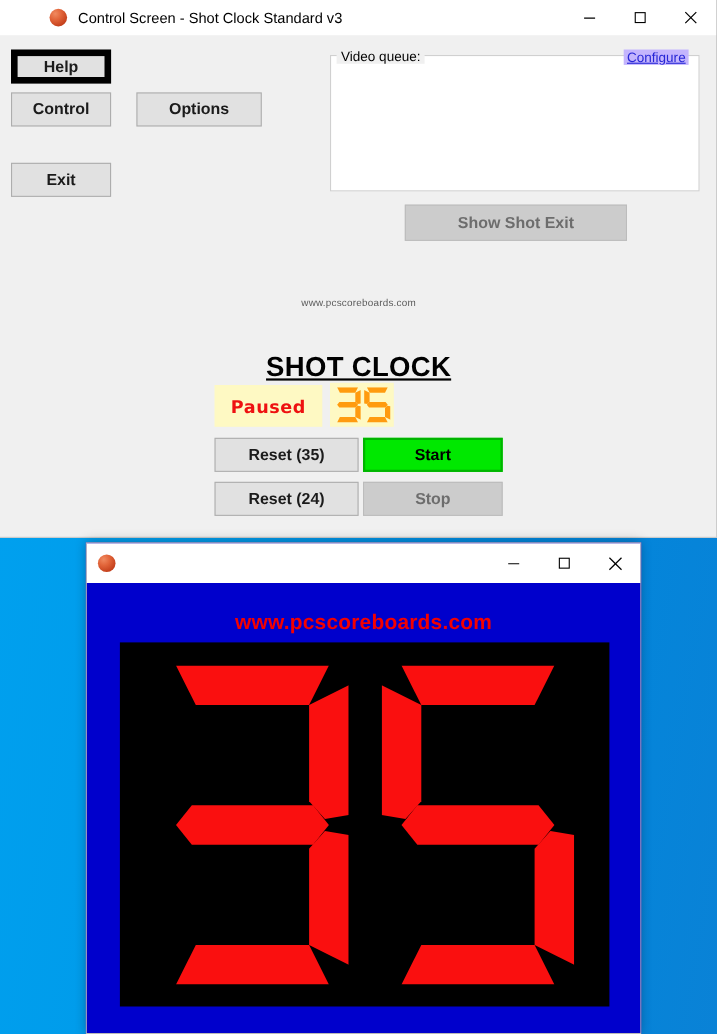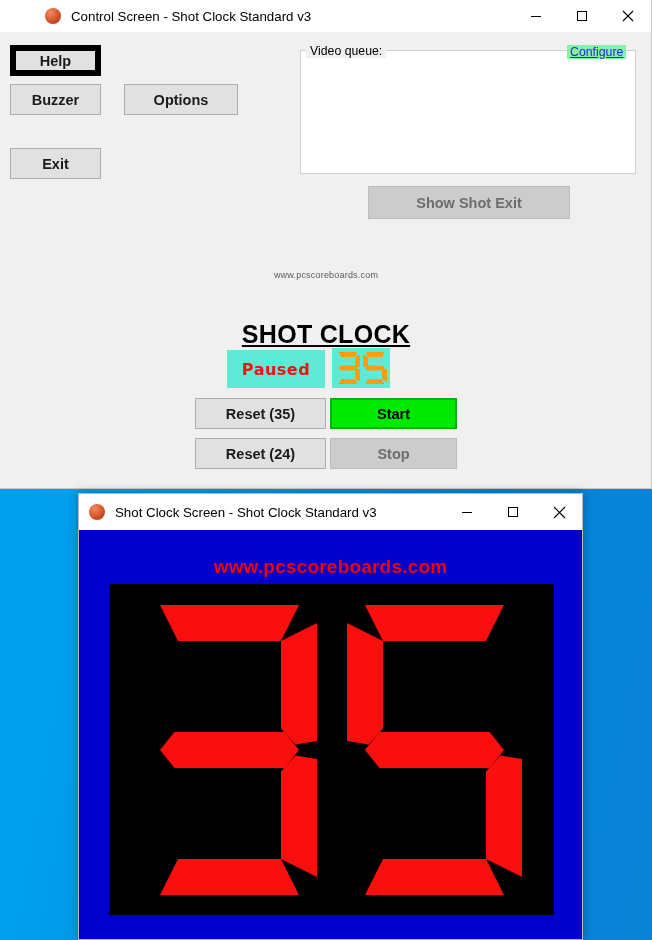--- a/index.html
+++ b/index.html
@@ -89,21 +89,21 @@
     position: absolute;
     left: 306px; top: 44px;
     background: #f0f0f0;
     padding: 0 4px;
     font-size: 12.3px;
     color: #000;
   }
   #configure-link {
     position: absolute;
     left: 567px; top: 45px;
-    background: #86efac;
+    background: #c4b5fd;
     padding: 0 3px;
     font-size: 12.3px;
     color: #2727d6;
     text-decoration: underline;
     cursor: pointer;
   }
 
   
   #site-small {
     position: absolute;
@@ -124,23 +124,22 @@
     font-size: 25px;
     font-weight: bold;
     color: #000;
     text-decoration: underline;
     letter-spacing: .3px;
   }
 
   
   .led-panel {
     position: absolute;
-    background: #5eead4;
+    background: #fef9c3;
     overflow: hidden;
-    margin-left: 32px;
   }
   #status-panel {
     left: 195px; top: 350px; width: 98px; height: 38px;
     display: flex; align-items: center; justify-content: center;
   }
   #status-text {
     color: #ee1111;
     font-family: "DejaVu Sans", sans-serif;
     font-weight: bold;
     font-size: 16px;
@@ -219,21 +218,21 @@
       <div class="wbtn">
         <svg width="12" height="12" viewBox="0 0 12 12">
             <line x1="1" y1="1" x2="11" y2="11" stroke="#000" stroke-width="1.1"></line>
             <line x1="11" y1="1" x2="1" y2="11" stroke="#000" stroke-width="1.1"></line>
           </svg>
       </div>
     </div>
   </div>
 
   <div class="btn focus" style="left:10px; top:45px; width:91px; height:31px;">Help</div>
-  <div class="btn" style="left:10px; top:84px; width:91px; height:31px;">Buzzer</div>
+  <div class="btn" style="left:10px; top:84px; width:91px; height:31px;">Control</div>
   <div class="btn" style="left:124px; top:84px; width:114px; height:31px;">Options</div>
   <div class="btn" style="left:10px; top:148px; width:91px; height:31px;">Exit</div>
 
   <div id="videoqueue-group"></div>
   <div id="videoqueue-legend">Video queue:</div>
   <div id="configure-link">Configure</div>
 
   <div class="btn disabled" style="left:368px; top:186px; width:202px; height:33px;">Show Shot Exit</div>
 
   <div id="site-small">www.pcscoreboards.com</div>
@@ -267,21 +266,20 @@
 
   <div class="btn" style="left:195px; top:398px; width:131px; height:31px;">Reset (35)</div>
   <div class="btn green" style="left:330px; top:398px; width:127px; height:31px;">Start</div>
   <div class="btn" style="left:195px; top:438px; width:131px; height:31px;">Reset (24)</div>
   <div class="btn disabled" style="left:330px; top:438px; width:127px; height:31px;">Stop</div>
 </div>
 
 <div id="clock-window">
   <div id="clock-titlebar">
     <div class="ball-icon"></div>
-    <div id="clock-title-text">Shot Clock Screen - Shot Clock Standard v3</div>
     <div class="wctrls" style="height:36px;">
       <div class="wbtn" style="height:36px;">
         <svg width="12" height="12" viewBox="0 0 12 12">
             <line x1="1" y1="6.5" x2="11" y2="6.5" stroke="#000" stroke-width="1"></line>
           </svg>
       </div>
       <div class="wbtn" style="height:36px;">
         <svg width="12" height="12" viewBox="0 0 12 12">
             <rect x="1.5" y="1.5" width="9" height="9" fill="none" stroke="#000" stroke-width="1"></rect>
           </svg>

